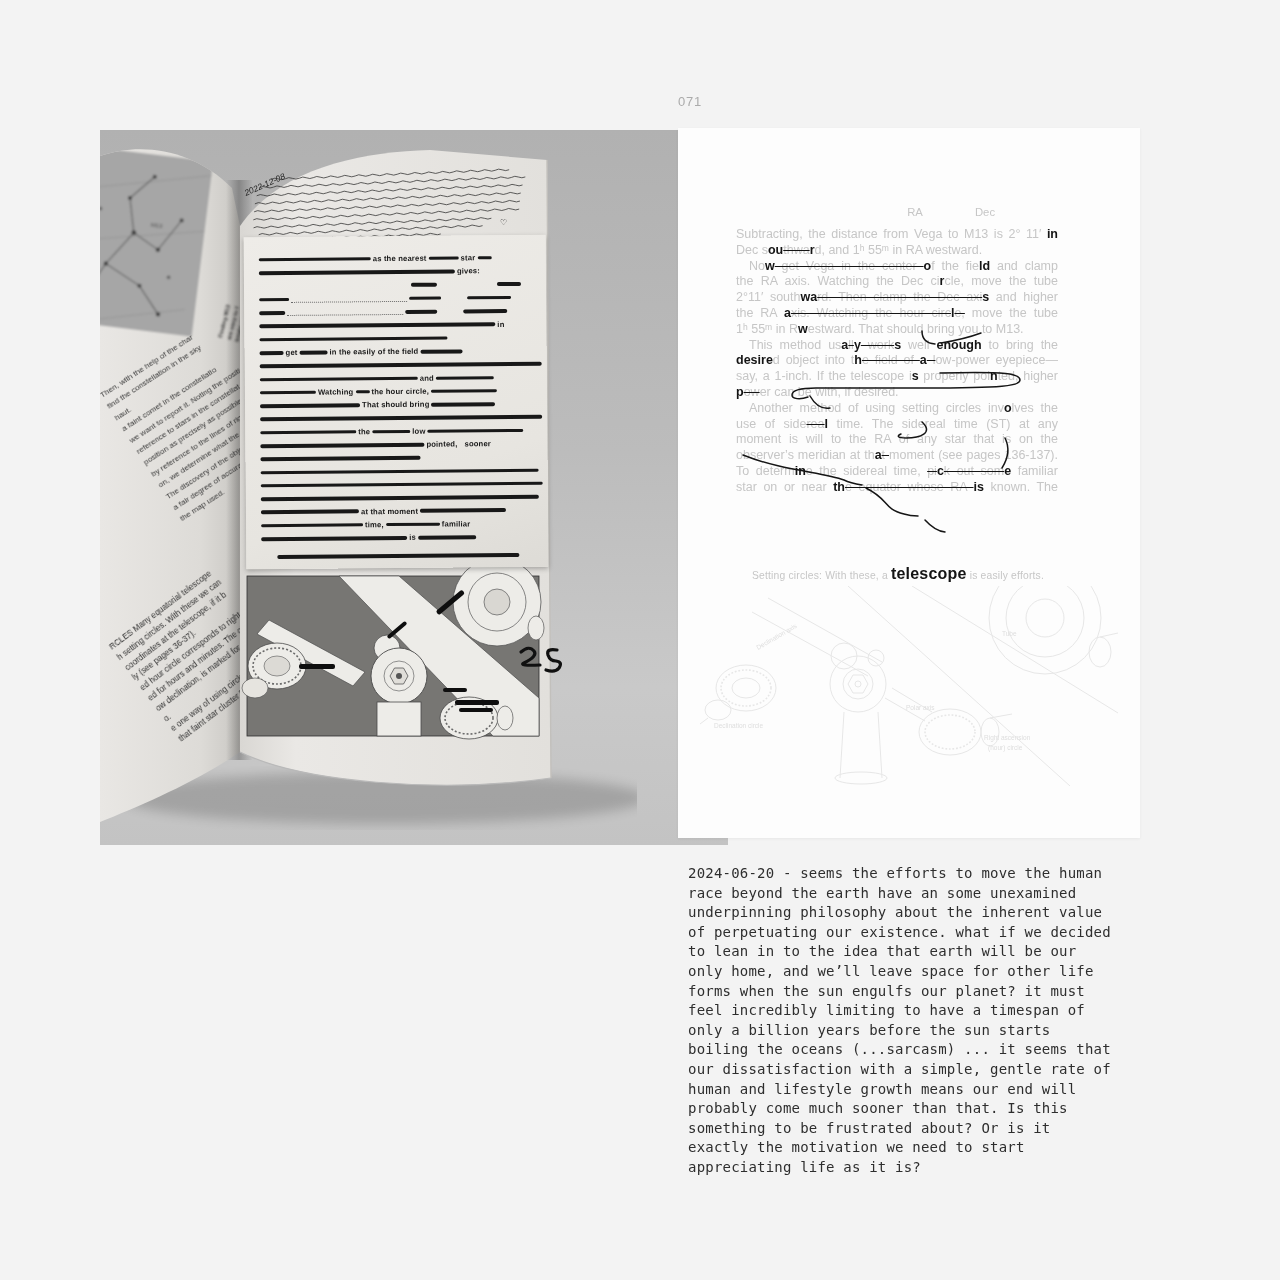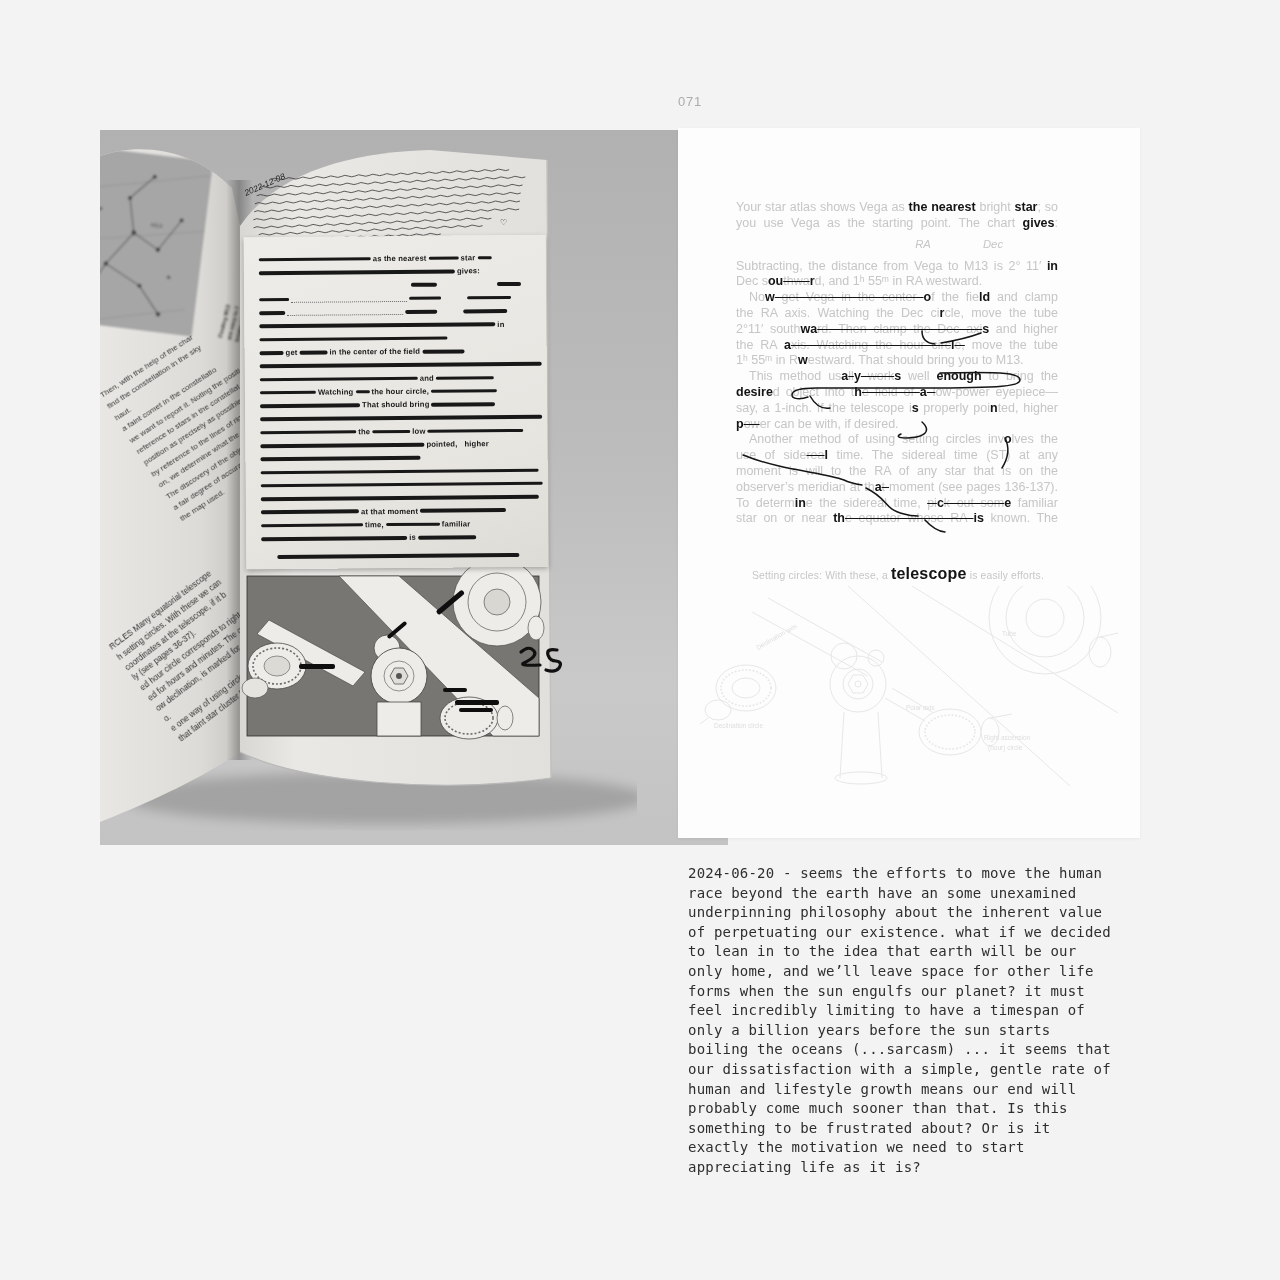--- a/index.html
+++ b/index.html
@@ -37,26 +37,26 @@
     background:#fdfdfd;box-shadow:0 1px 3px rgba(0,0,0,0.05);
   }
   .poem{position:absolute;left:58px;top:72px;width:322px;font-size:12.5px;color:#c6c6c6;}
   .poem-line{height:15.8px;line-height:15.8px;text-align:justify;text-align-last:justify;white-space:nowrap;}
   .poem-line.no-j{text-align-last:left;}
   .poem-line.ind{padding-left:13px;}
   .seg-f{color:#c6c6c6;}
   .seg-b{color:#141414;font-weight:700;}
   .seg-x{color:#c6c6c6;text-decoration:line-through;text-decoration-color:#151515;text-decoration-thickness:1.4px;}
   .ptable{margin:6px 0 8px 0;}
-  .ptable-h,.ptable-r{display:flex;height:13px;line-height:13px;font-size:11.3px;color:#c6c6c6;font-style:italic;}
+  .ptable-h,.ptable-r{display:flex;height:13px;line-height:13px;font-size:11.3px;color:#c6c6c6;}
   .tcol-name{width:54px;padding-left:22px;flex:none;}
   .tdots{flex:1;border-bottom:1.3px dotted #cccccc;height:9px;margin-right:3px;}
   .tsp{flex:1;}
   .tcol-ra{width:62px;text-align:right;flex:none;}
-  .tcol-dec{width:78px;text-align:right;flex:none;margin-right:26px;}
+  .tcol-dec{width:78px;text-align:right;flex:none;margin-right:34px;}
   .ptable-h .tcol-ra,.ptable-h .tcol-dec{text-align:center;}
   .panel-caption{
     position:absolute;left:30px;top:437px;width:380px;text-align:center;
     font-size:10.3px;color:#c9c9c9;letter-spacing:.2px;
   }
   .panel-caption .seg-b{font-size:16px;}
   .curves{position:absolute;left:0;top:0;pointer-events:none;}
   .ghost{position:absolute;left:22px;top:458px;}
   .ghost text{fill:#dedede;font-size:6.5px;font-family:"Liberation Sans","DejaVu Sans",sans-serif;}
   
@@ -265,21 +265,21 @@
         <span class="rbar" style="width: 236px;"></span>
         <span class="rword">in</span>
       </div>
       <div class="rrow">
         <span class="rbar" style="width: 188px;"></span>
       </div>
       <div class="rrow">
         <span class="rbar" style="width: 24px;"></span>
         <span class="rword">get</span>
         <span class="rbar" style="width: 28px;"></span>
-        <span class="rword">in the center of the field</span>
+        <span class="rword">in the easily of the field</span>
         <span class="rbar" style="width: 42px;"></span>
       </div>
       <div class="rrow">
         <span class="rbar" style="width: 282px;"></span>
       </div>
       <div class="rrow">
         <span class="rbar" style="width: 158px;"></span>
         <span class="rword">and</span>
         <span class="rbar" style="width: 58px;"></span>
       </div>
@@ -302,21 +302,21 @@
         <span class="rbar" style="width: 96px;"></span>
         <span class="rword">the</span>
         <span class="rbar" style="width: 38px;"></span>
         <span class="rword">low</span>
         <span class="rbar" style="width: 96px;"></span>
       </div>
       <div class="rrow">
         <span class="rbar" style="width: 164px;"></span>
         <span class="rword">pointed,</span>
         <span class="rgap" style="width: 3px;"></span>
-        <span class="rword">higher</span>
+        <span class="rword">sooner</span>
       </div>
       <div class="rrow">
         <span class="rbar" style="width: 160px;"></span>
       </div>
       <div class="rrow">
         <span class="rbar" style="width: 278px;"></span>
       </div>
       <div class="rrow">
         <span class="rbar" style="width: 282px;"></span>
       </div>
@@ -350,24 +350,20 @@
       <path d="M176,286 q8,-7 13,-1 q4,5 -10,12 q-6,3 16,2"></path>
       <path d="M212,284 q-11,-2 -9,5 q2,6 8,6 q7,1 3,7 q-4,5 -13,2"></path>
     </g>
   </svg>
 </div>
 
 <div class="panel-label">071</div>
 
 <div class="panel">
   <div class="poem">
-    <div id="poem-p1">
-        <div class="poem-line"><span class="seg-f">Your star atlas shows Vega as </span><span class="seg-b">the nearest</span><span class="seg-f"> bright </span><span class="seg-b">star</span><span class="seg-f">; so</span></div>
-        <div class="poem-line"><span class="seg-f">you use Vega as the starting point. The chart </span><span class="seg-b">gives</span><span class="seg-f">:</span></div>
-      </div>
     <div class="ptable">
       <div class="ptable-h">
         <span class="tcol-name"></span>
           <span class="tsp"></span>
         <span class="tcol-ra">RA</span>
         <span class="tcol-dec">Dec</span>
       </div>
     </div>
     <div id="poem-rest">
         <div class="poem-line"><span class="seg-f">Subtracting, the distance from Vega to M13 is 2° 11′ </span><span class="seg-b">in</span></div>

